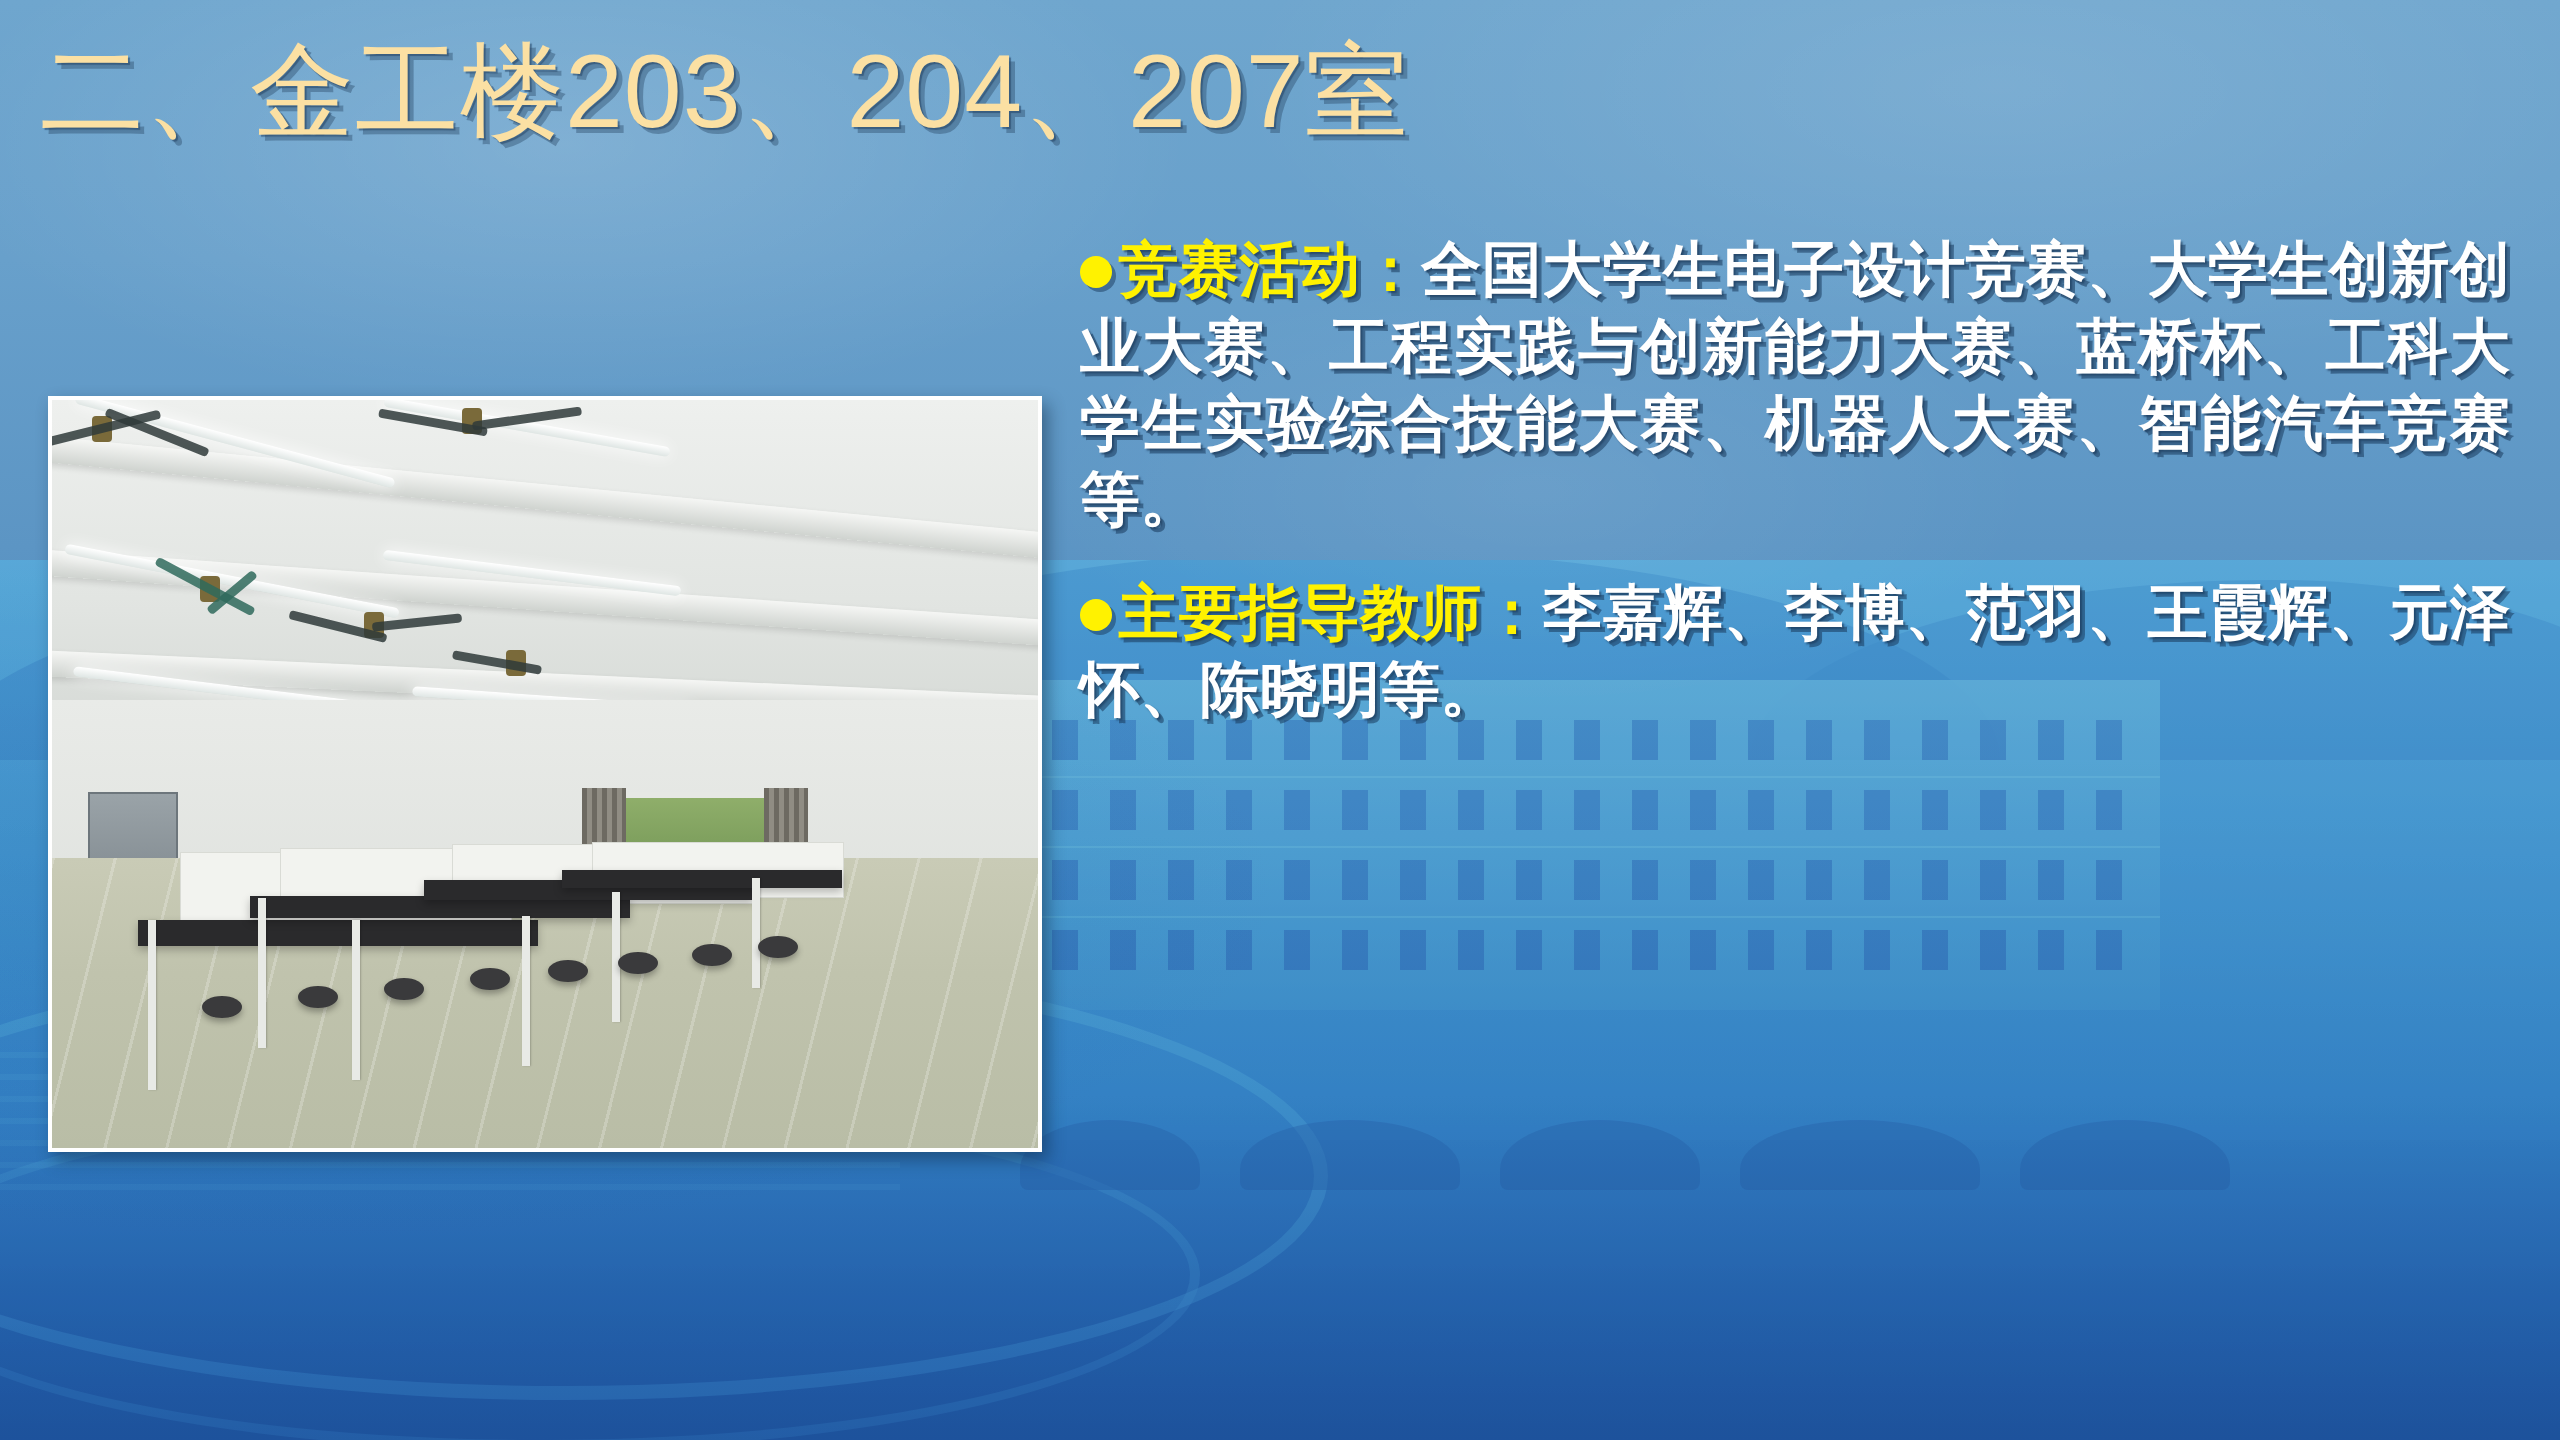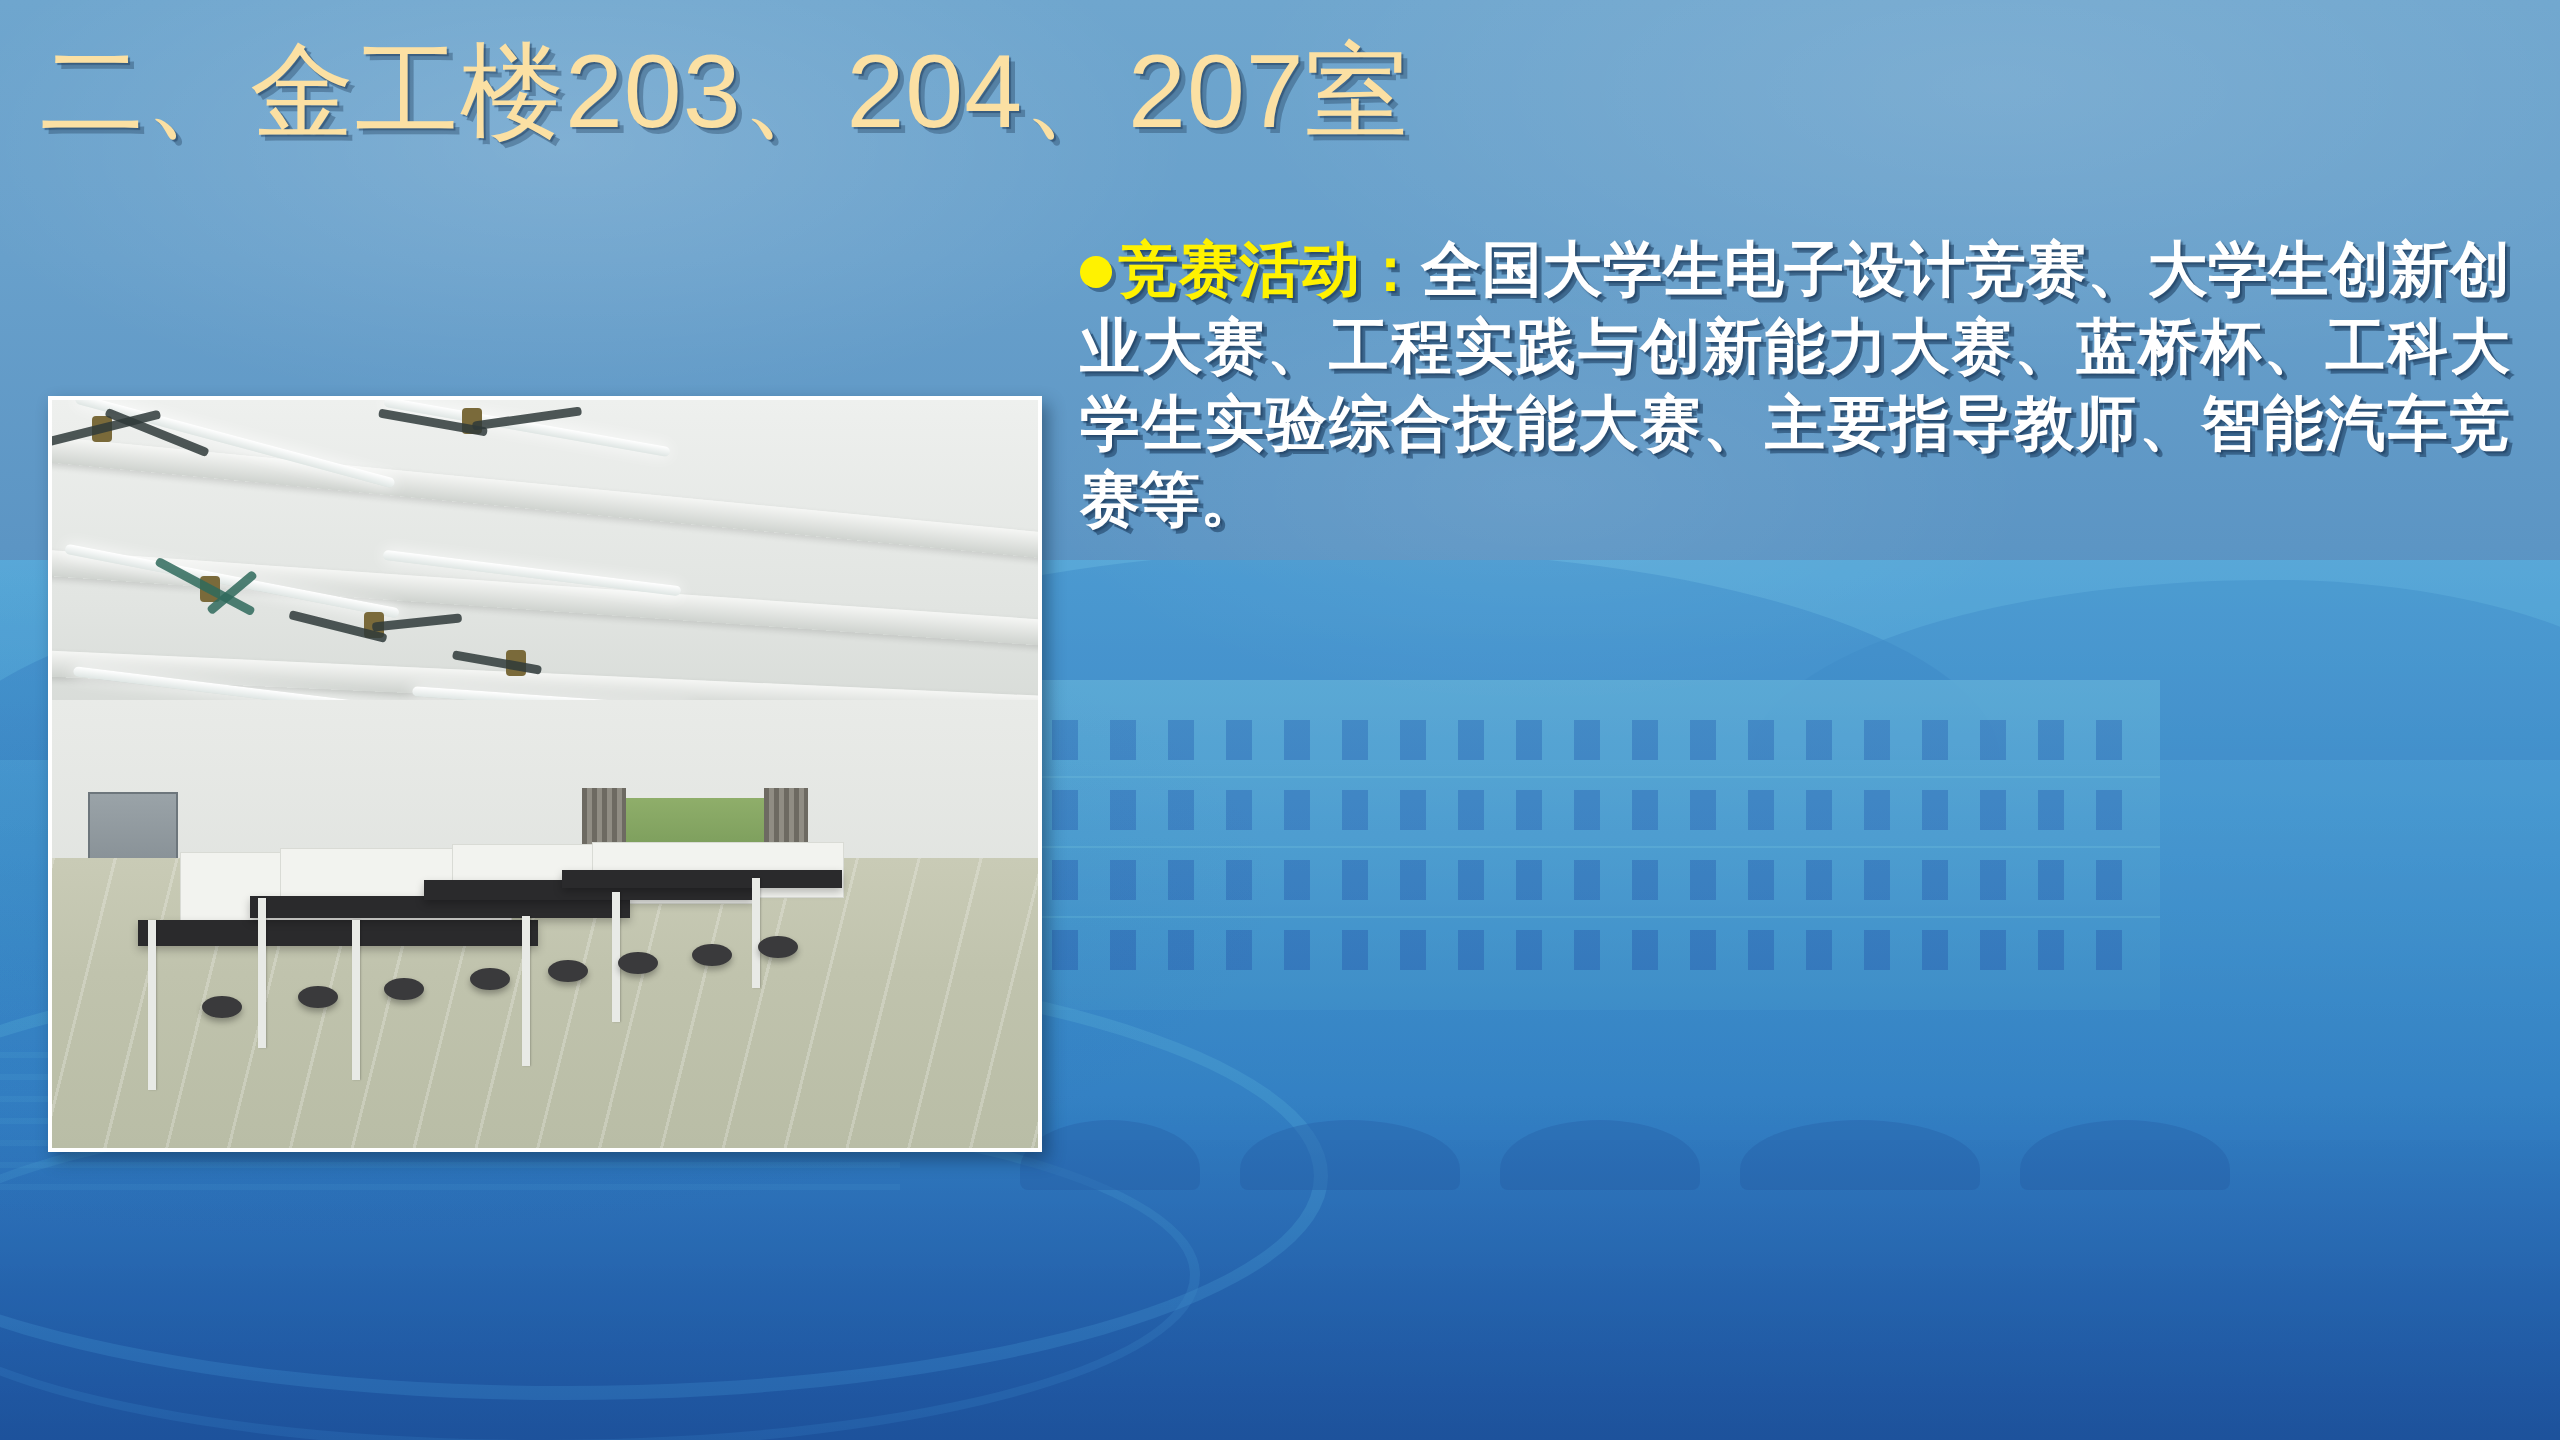--- a/index.html
+++ b/index.html
@@ -223,20 +223,25 @@
     <div class="stool" style="left:566px;top:552px;"></div>
     <div class="stool" style="left:640px;top:544px;"></div>
     <div class="stool" style="left:706px;top:536px;"></div>
   </div>
 
   <div id="bullets">
 
 
     <div class="bullet">
       <p>
-        <span class="dot"></span><span class="lbl">竞赛活动：</span><span>全国大学生电子设计竞赛、大学生创新创业大赛、工程实践与创新能力大赛、蓝桥杯、工科大学生实验综合技能大赛、主要指导教师、智能汽车竞赛等。</span>
+        <span class="dot"></span><span class="lbl">竞赛活动：</span><span>全国大学生电子设计竞赛、大学生创新创业大赛、工程实践与创新能力大赛、蓝桥杯、工科大学生实验综合技能大赛、机器人大赛、智能汽车竞赛等。</span>
       </p>
     </div>
 
+    <div class="bullet">
+      <p>
+        <span class="dot"></span><span class="lbl">主要指导教师：</span><span>李嘉辉、李博、范羽、王霞辉、元泽怀、陈晓明等。</span>
+      </p>
+    </div>
 
 
   </div>
 </div>
 
 </body></html>

